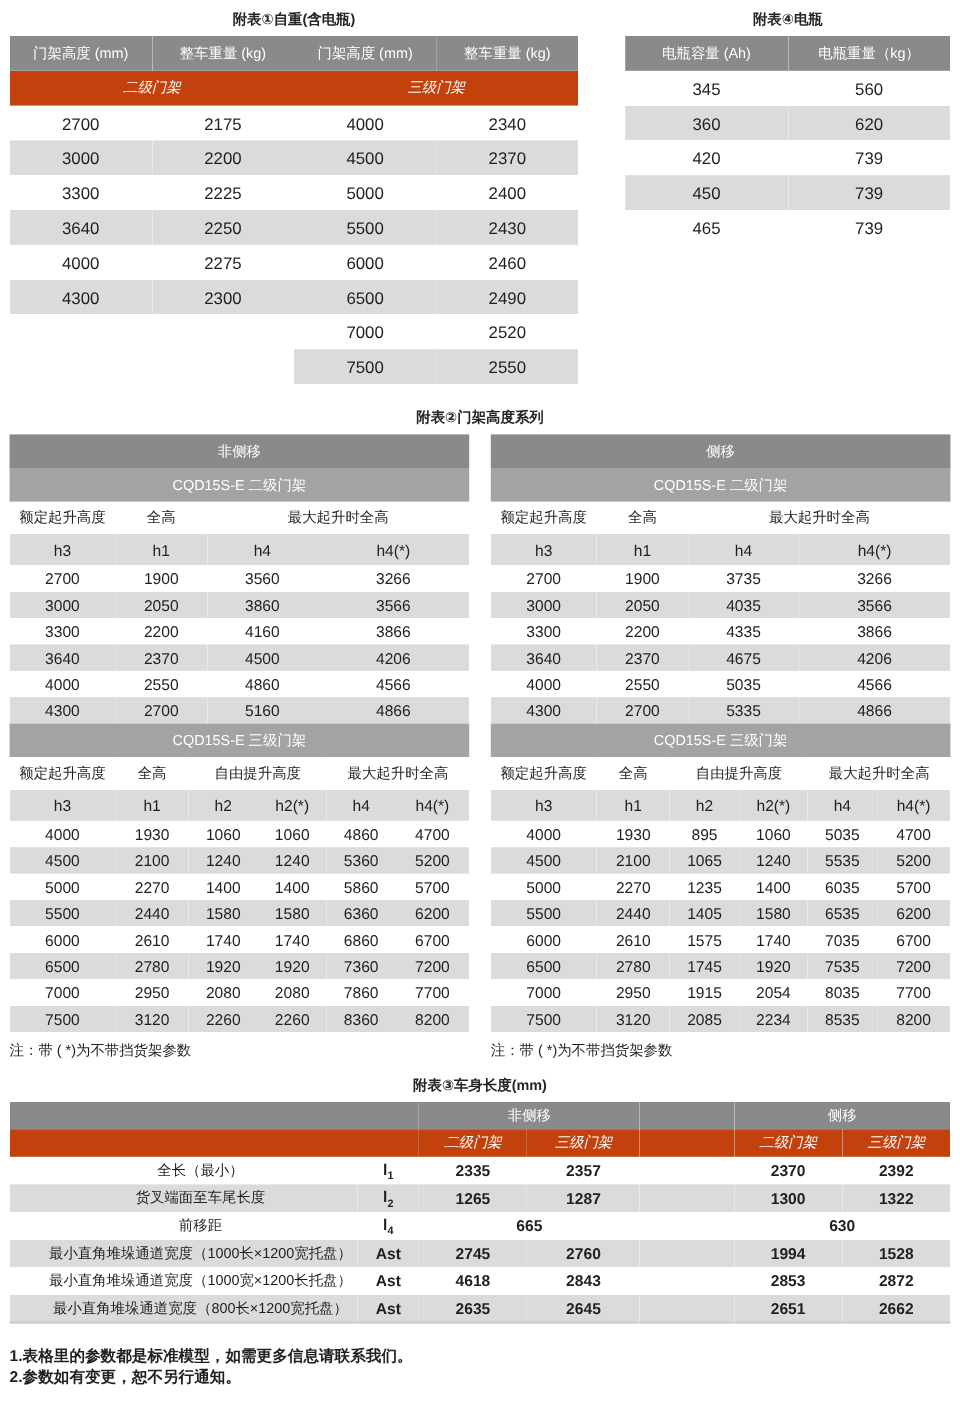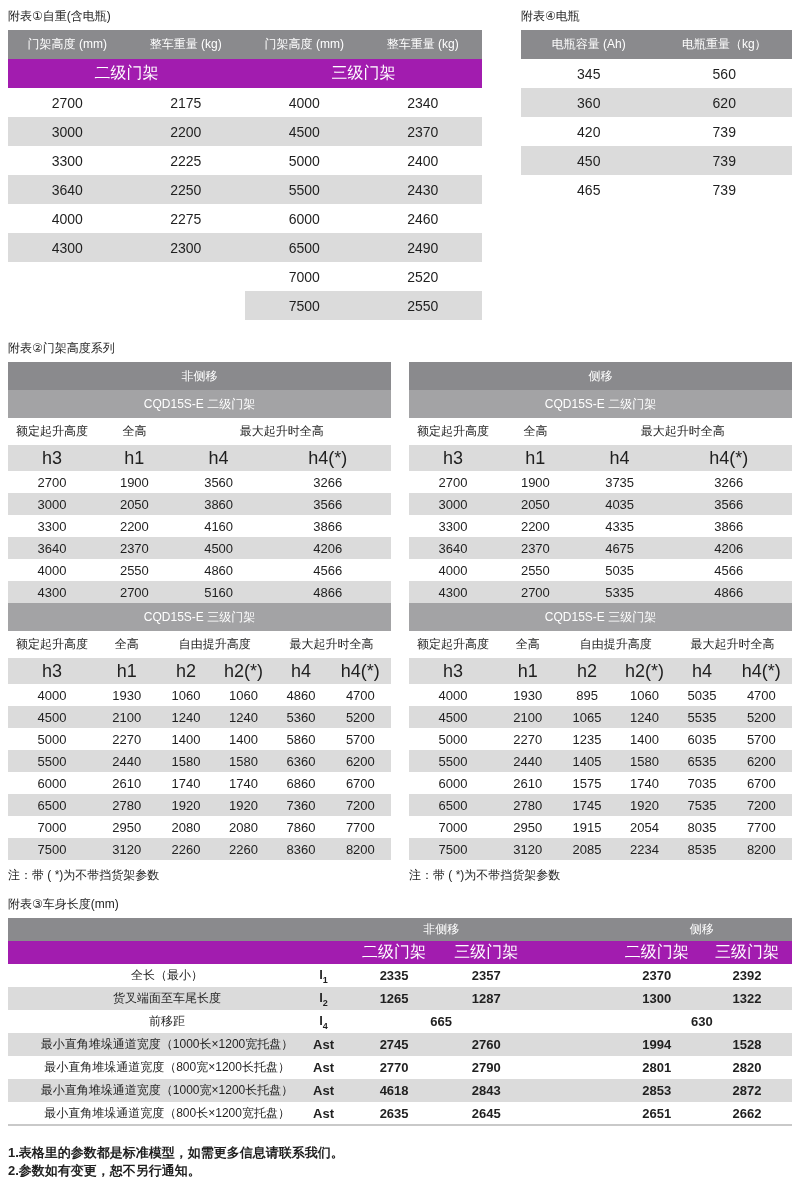--- a/index.html
+++ b/index.html
@@ -2,44 +2,44 @@
 <html><head>
 <meta charset="utf-8">
 <style>
   * { margin:0; padding:0; box-sizing:border-box; }
   html,body { background:#fff; }
   body {
     width:800px; height:1177px; overflow:hidden;
     font-family:"Liberation Sans","DejaVu Sans",sans-serif;
     color:#1f1f1f; padding:8px;
   }
-  .tbl-title { font-size:12px; font-weight:400; color:#252525; margin-bottom:5px; }
+  .tbl-title { font-size:12px; font-weight:700; color:#252525; margin-bottom:5px;text-align:center; }
   table.grid { border-collapse:collapse; width:100%; table-layout:fixed; }
   table.grid td { text-align:center; vertical-align:middle; overflow:hidden; white-space:nowrap; }
   tr.head-dark td { background:#8a8a8d; color:#fff; font-size:12px; height:29px; }
-  tr.head-mid  td { background:#a21caf; color:#fff; font-size:16px; height:29px; }
+  tr.head-mid  td { background:#c2410c; color:#fff; font-size:12px; height:29px;font-style:italic; }
   tbody tr:nth-child(even) td { background:#dbdbdb; }
   td.empty { background:#fff !important; }
 
   
   .row-top { display:flex; justify-content:space-between; align-items:flex-start; }
   .blk-t1 { width:474px; }
   .blk-t4 { width:271px; }
   .t1 tbody td, .t4 tbody td { height:29px; font-size:14px; }
 
   
   .sec2 { margin-top:20px; }
   .row-masts { display:flex; gap:18px; }
   .mast-side { width:383px; }
   .band { height:28px; display:flex; align-items:center; justify-content:center;
           color:#fff; font-size:12px; }
   .band.dark { background:#8a8a8d; }
   .band.mid  { background:#a3a3a5; }
   tr.collab td { height:27px; font-size:12px; background:#fff; color:#1f1f1f; }
-  tr.codes  td { height:26px; font-size:18px; background:#dbdbdb; }
+  tr.codes  td { height:26px; font-size:13px; background:#dbdbdb; }
   .t2 tbody td { height:22px; font-size:13px; }
   .t2note { font-size:12px; margin-top:7px; color:#1f1f1f; }
 
   
   .sec3 { margin-top:12px; }
   .t3 { border-bottom:2px solid #c9c9c9; }
   .t3 tr.head-dark td, .t3 tr.head-mid td { height:23px; }
   .t3 tbody td { height:23px; font-size:13px; font-weight:700; }
   .t3 td.lbl { text-align:center; padding-left:28px; font-size:12px; font-weight:400; }
   .t3 td.sym { font-size:13px; }
@@ -590,29 +590,20 @@
         <tr>
           <td class="lbl">最小直角堆垛通道宽度（1000长×1200宽托盘）</td>
           <td class="sym"><span>Ast</span></td>
           <td>2745</td>
           <td>2760</td>
           <td></td>
           <td>1994</td>
           <td>1528</td>
         </tr>
         <tr>
-          <td class="lbl">最小直角堆垛通道宽度（800宽×1200长托盘）</td>
-          <td class="sym"><span>Ast</span></td>
-          <td>2770</td>
-          <td>2790</td>
-          <td></td>
-          <td>2801</td>
-          <td>2820</td>
-        </tr>
-        <tr>
           <td class="lbl">最小直角堆垛通道宽度（1000宽×1200长托盘）</td>
           <td class="sym"><span>Ast</span></td>
           <td>4618</td>
           <td>2843</td>
           <td></td>
           <td>2853</td>
           <td>2872</td>
         </tr>
         <tr>
           <td class="lbl">最小直角堆垛通道宽度（800长×1200宽托盘）</td>

